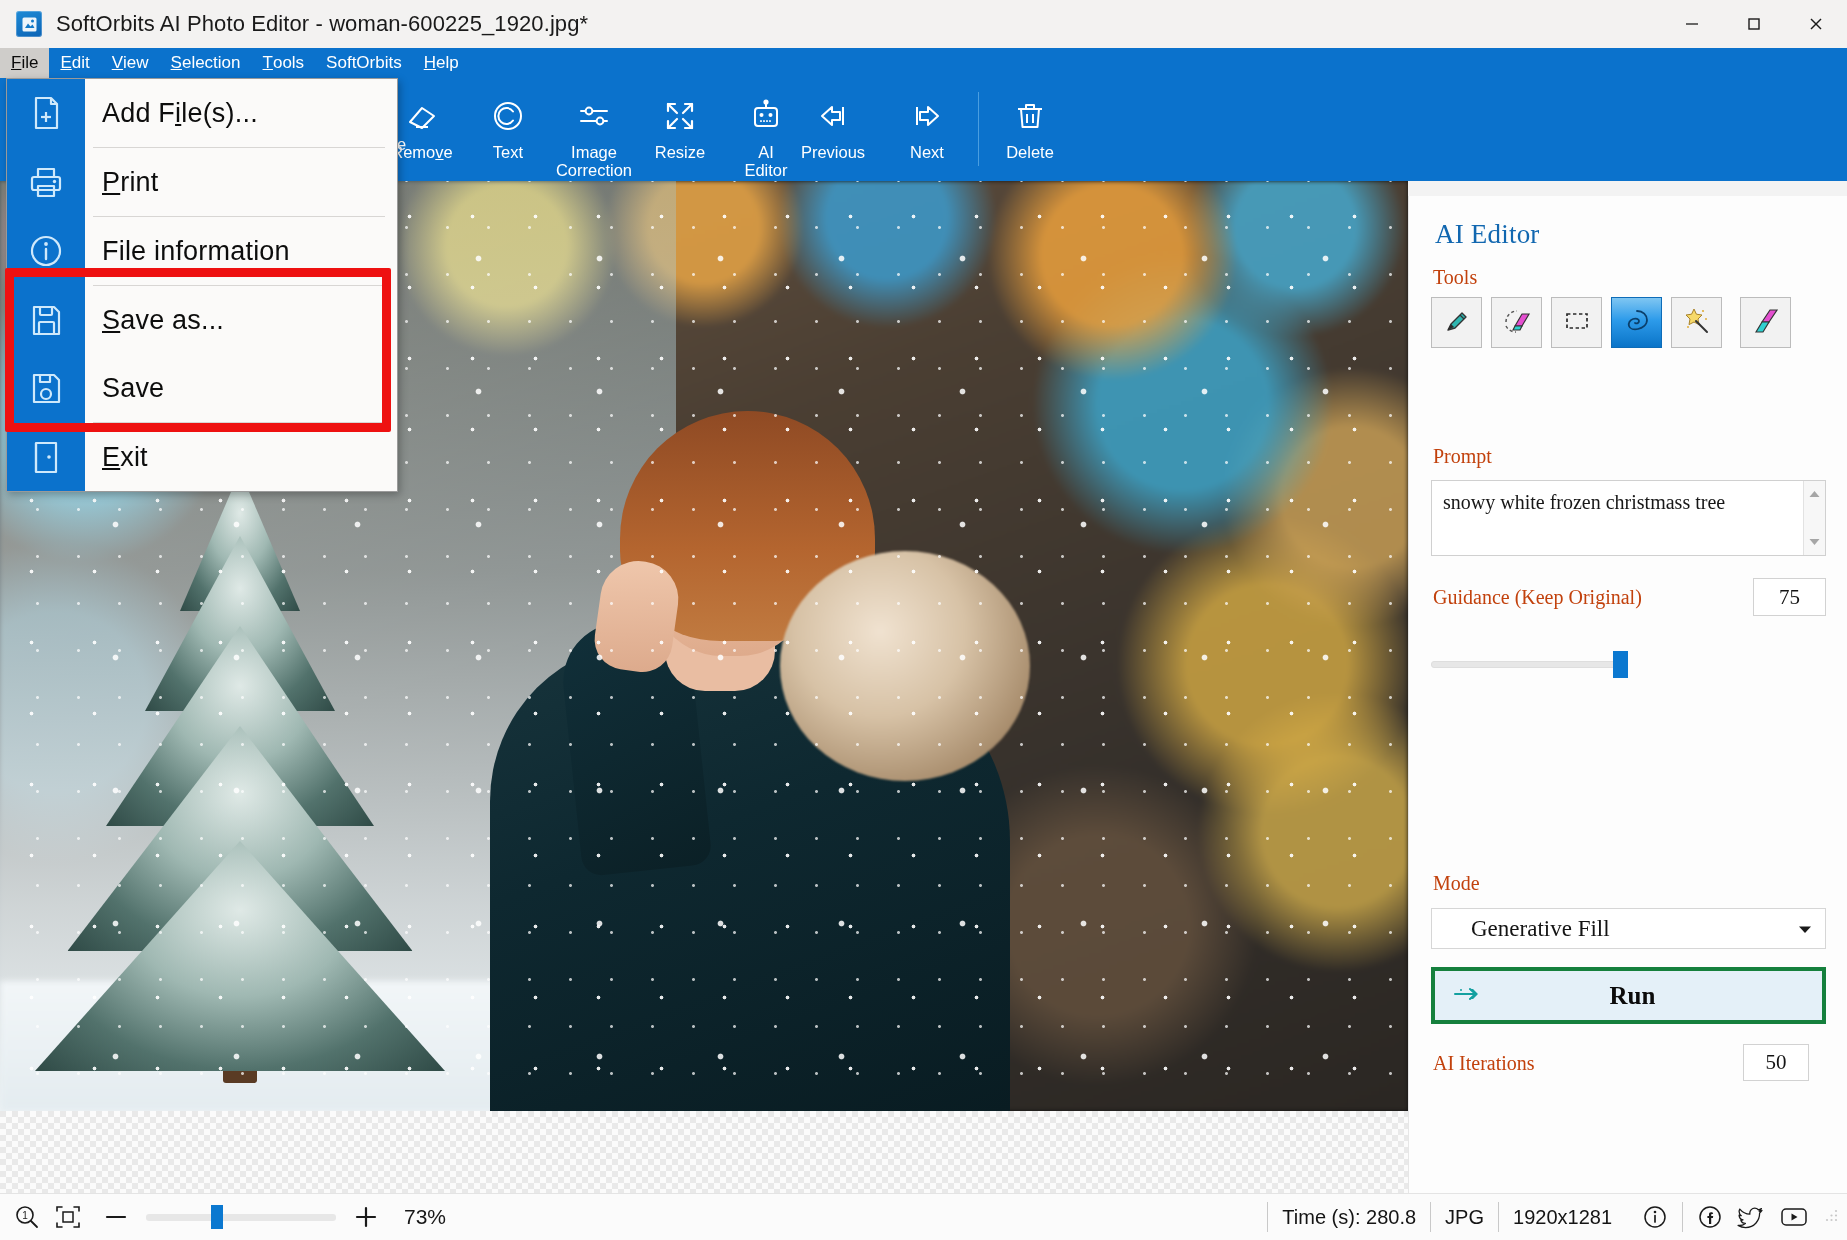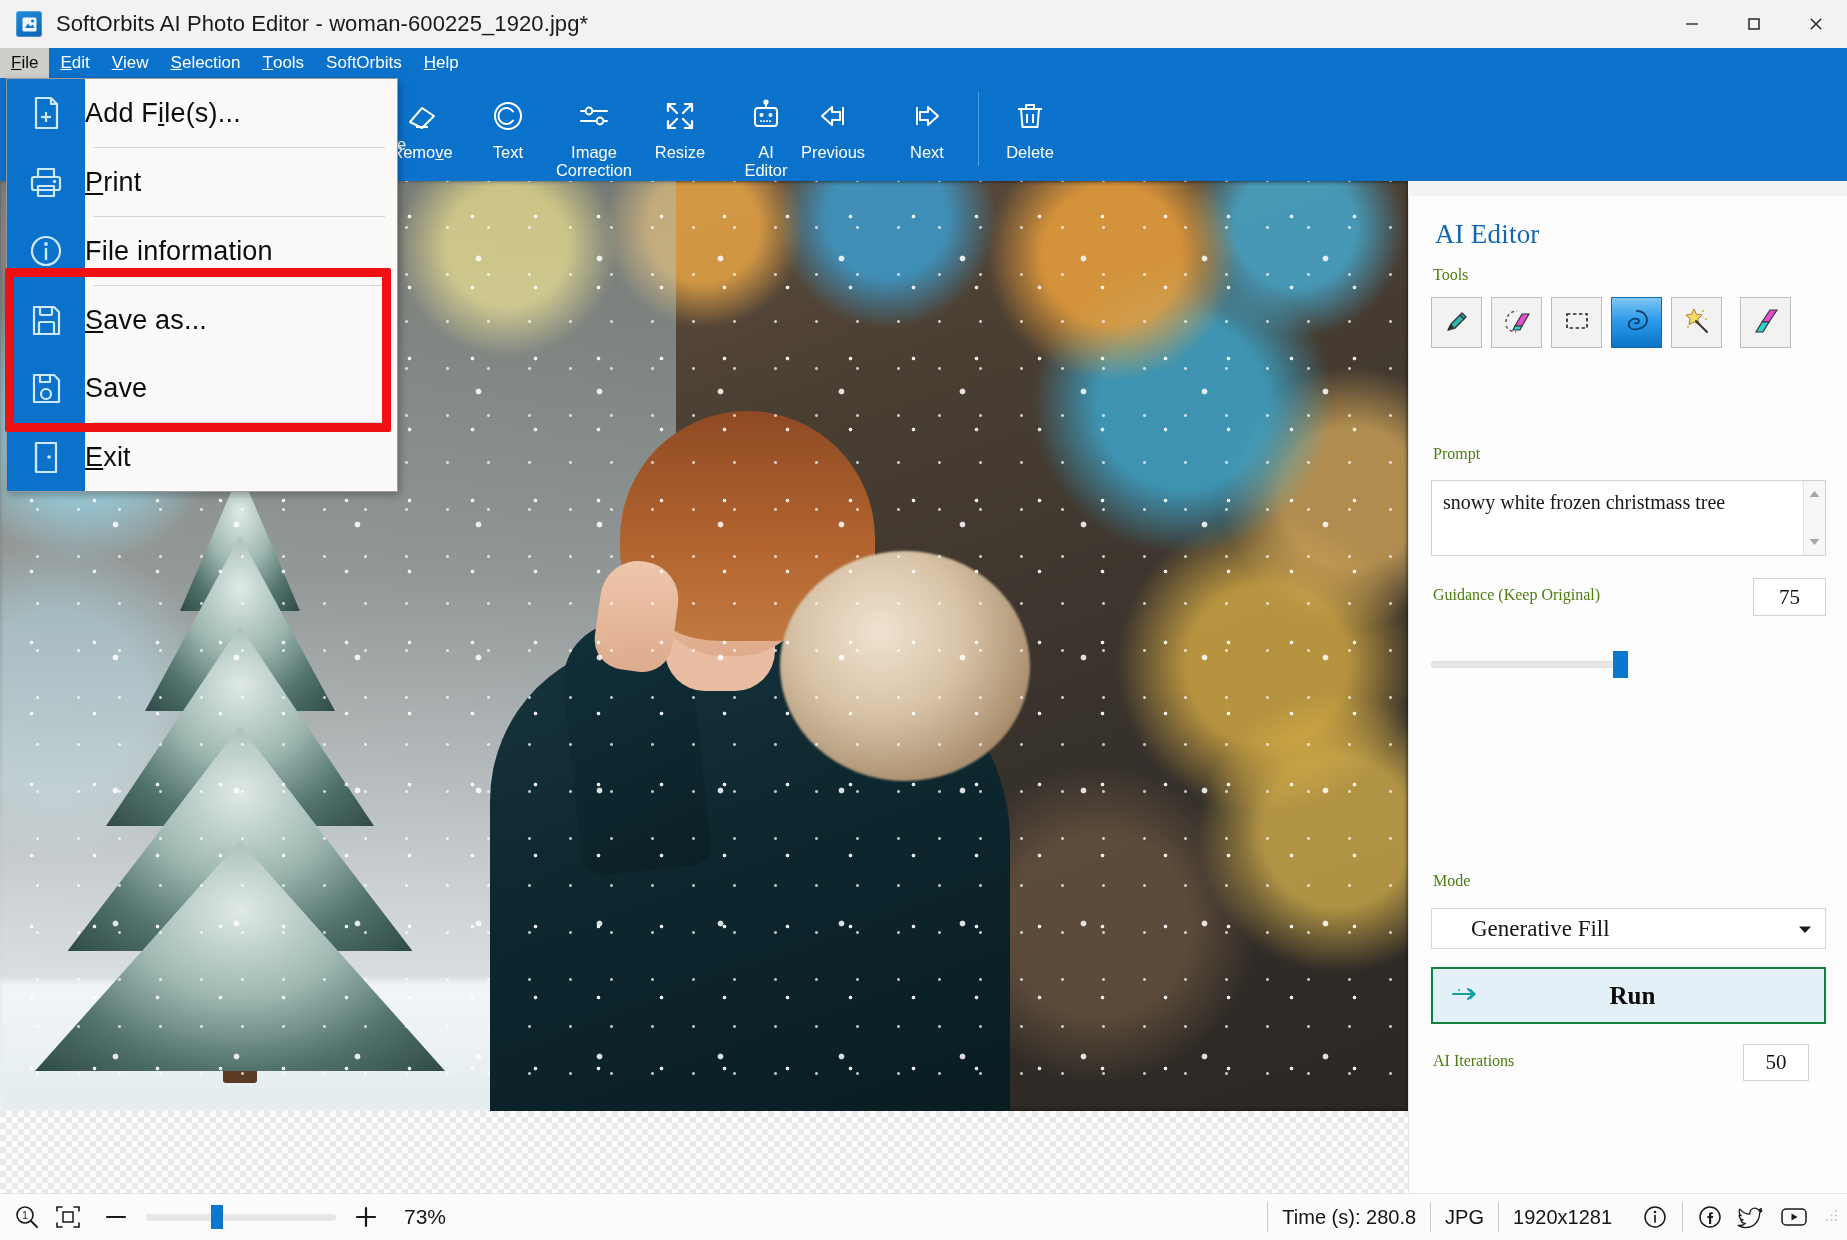--- a/index.html
+++ b/index.html
@@ -73,21 +73,21 @@
     position:absolute;left:0;top:0;width:78px;height:100%;
     background:#0b72cc;
   }
   .fm-item{
     position:relative;height:68px;display:flex;align-items:center;z-index:2;
   }
   .fm-ico{
     width:78px;height:68px;display:flex;align-items:center;justify-content:center;flex:none;
   }
   .fm-label{
-    font-size:27px;color:#0d0d0d;white-space:nowrap;
+    font-size:27px;color:#0d0d0d;padding-left:17px;white-space:nowrap;
     letter-spacing:.2px;
   }
   .fm-label .u{text-decoration:underline;}
   .fm-sep{
     position:relative;height:1px;background:#d8d6d4;margin-left:86px;margin-right:12px;z-index:2;
   }
   .fm-body{position:relative;z-index:2;}
 
   
   .redbox{
@@ -210,21 +210,21 @@
     background:linear-gradient(180deg,#e2506e,#c02f50);}
 
   
   .rpanel{
     position:absolute;left:1408px;top:196px;width:525px;height:1012px;
     background:#fdfdfd;border-left:1px solid #e6e6e6;box-sizing:border-box;font-family:Liberation Serif, serif;
   }
   .rp-title{
     position:absolute;left:26px;top:23px;font-size:27px;color:#1167b0;letter-spacing:.2px;
   }
-  .rp-label{position:absolute;font-size:16px;color:#4d7c0f;}
+  .rp-label{position:absolute;font-size:20px;color:#c2410c;}
   .tools-row{position:absolute;left:22px;top:101px;display:flex;gap:9px;}
   .tool-btn{
     width:51px;height:51px;border:1px solid #bcbcbc;background:#f2f2f2;
     display:flex;align-items:center;justify-content:center;box-sizing:border-box;
   }
   .tool-btn.sel{
     border:1px solid #0d6cb8;
     background:linear-gradient(180deg,#7fc6f2 0%,#2d9bea 45%,#0a74c8 100%);
   }
   .prompt-box{
@@ -256,21 +256,21 @@
   }
   .combo{
     position:absolute;left:22px;top:712px;width:395px;height:41px;
     border:1px solid #d6d6d6;background:#fff;box-sizing:border-box;
     display:flex;align-items:center;padding-left:28px;
   }
   .combo-text{font-size:23px;color:#141414;padding-left:11px;}
   .combo-arrow{margin-left:auto;margin-right:13px;}
   .runbtn{
     position:absolute;left:22px;top:771px;width:395px;height:57px;
-    border:2px solid #15803d;background:#e4f0f8;box-sizing:border-box;
+    border:4px solid #15803d;background:#e4f0f8;box-sizing:border-box;
     display:flex;align-items:center;
   }
   .run-ico{margin-left:18px;}
   .run-lbl{flex:1;text-align:center;font-size:25px;font-weight:bold;color:#0b0b0b;margin-right:40px;}
 
   
   .statusbar{
     position:absolute;left:0;top:1193px;width:1847px;height:47px;
     background:#fbfbfb;border-top:1px solid #e4e4e4;
     display:flex;align-items:center;box-sizing:border-box;

